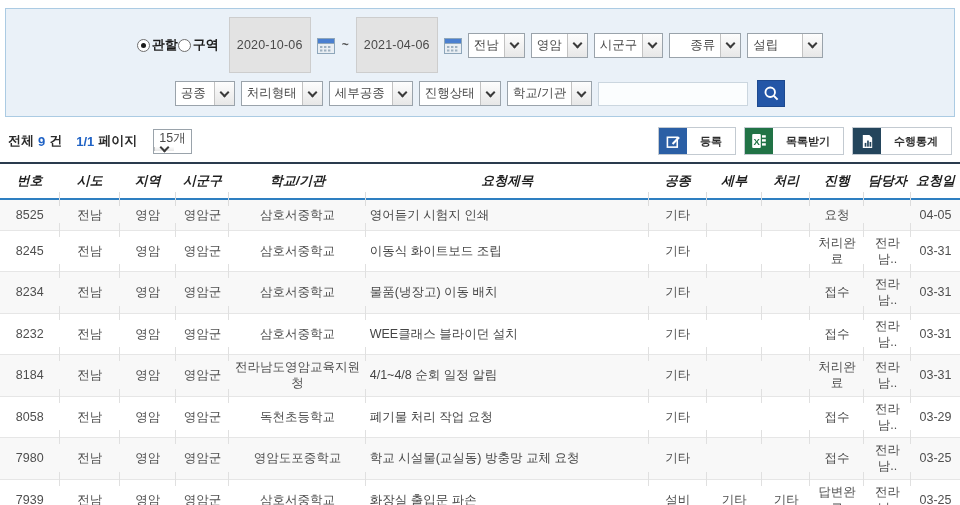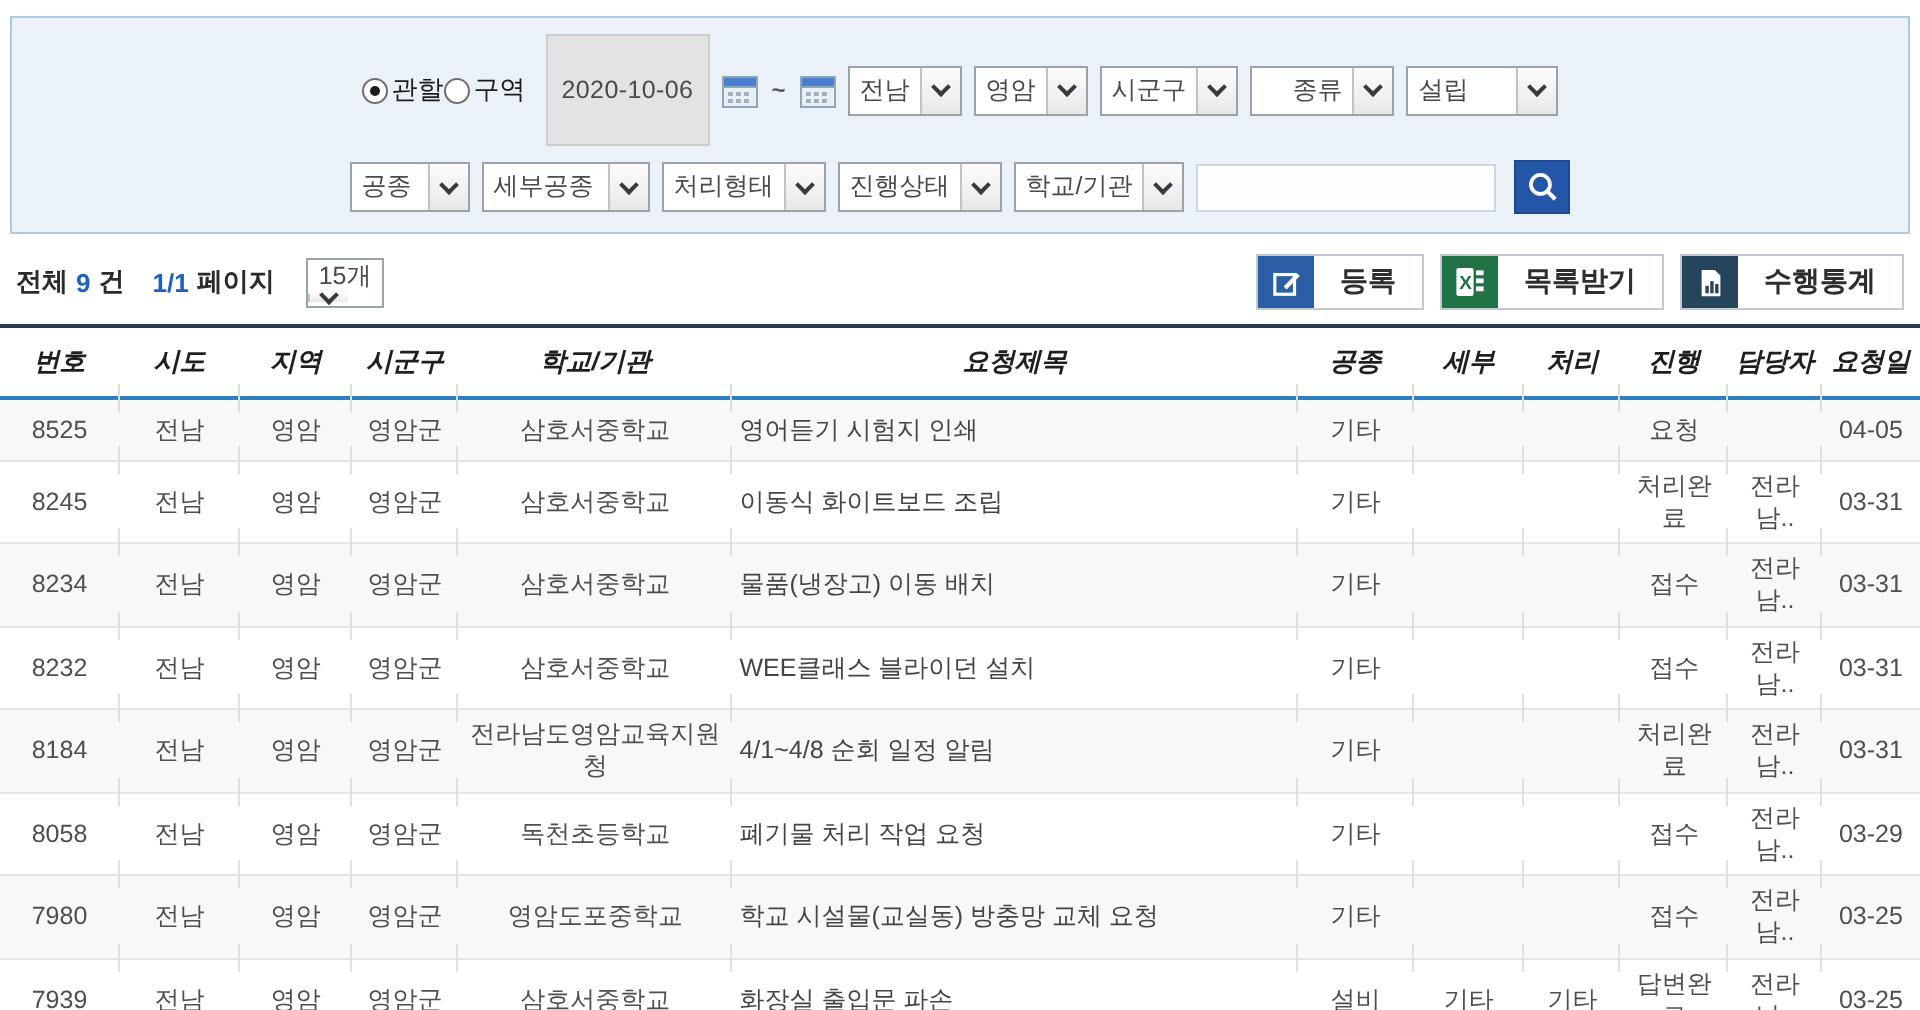--- a/index.html
+++ b/index.html
@@ -4,21 +4,21 @@
 <style>
   * { box-sizing: border-box; margin: 0; padding: 0; }
   html,body { width:960px; height:505px; overflow:hidden; background:#fff;
     font-family:"Liberation Sans","DejaVu Sans",sans-serif; color:#333; font-size:12px; }
 
   
   .filter-panel { margin:8px 5px 0 5px; border:1px solid #abcbe3; background:#eaf1f8;
     padding:8px 0 9px; display:flex; flex-direction:column; gap:7px; align-items:center; }
   .frow { display:flex; align-items:center; gap:6px; }
 
-  .radio-group { display:flex; align-items:center; font-weight:normal; color:#1b1b1b; font-size:13px; margin-right:4px; }
+  .radio-group { display:flex; align-items:center; font-weight:bold; color:#1b1b1b; font-size:13px; margin-right:4px; }
   .radio-opt { display:flex; align-items:center; cursor:pointer; }
   .radio-circle { width:13px; height:13px; border:1px solid #6f6f6f; border-radius:50%; background:#fff;
     display:inline-block; position:relative; margin-right:2px; }
   .radio-circle.checked::after { content:''; position:absolute; inset:3px; background:#1b1b1b; border-radius:50%; }
 
   .date-box { background:#e3e3e3; border:1px solid #cdcdcd; padding:20px 7px; width:82px;
     color:#4a4a4a; font-size:12.5px; letter-spacing:.2px; }
   .cal-btn { width:18px; height:17px; border:0; background:transparent; padding:0; cursor:pointer; display:flex; }
   .tilde { color:#555; font-weight:bold; padding:0 1px; }
 
@@ -38,21 +38,21 @@
 
   
   .toolbar { display:flex; align-items:center; margin:10px 8px 0 8px; height:28px; }
   .summary { font-size:13px; font-weight:bold; color:#2b2b2b; display:flex; align-items:center; gap:4px; }
   .blue-txt { color:#1f62c5; }
   .pg-gap { margin-left:10px; }
   .pagesize { margin-left:16px;flex-direction:column; }
   .tb-buttons { margin-left:auto; display:flex; gap:8px; }
   .tbtn { display:flex; align-items:stretch; border:1px solid #c3cad1; background:#fff; height:28px; padding:0; cursor:pointer; }
   .tbtn .ic { width:28px; display:flex; align-items:center; justify-content:center; }
-  .tbtn .lb { display:flex; align-items:center; padding:0 13px; font-size:14px; font-weight:bold; color:#2e2e2e;
+  .tbtn .lb { display:flex; align-items:center; padding:0 13px; font-size:11px; font-weight:bold; color:#2e2e2e;
     font-family:"Liberation Sans","DejaVu Sans",sans-serif; }
   .ic-blue { background:#2b5fa5; } .ic-green { background:#217346; } .ic-navy { background:#24455c; }
 
   
   table { width:100%; border-collapse:collapse; table-layout:fixed; margin-top:7px;
     border-top:2px solid #2a3b4d; }
   thead th { border-bottom:2px solid #2e7fc1; height:36px; font-size:13px; color:#1f1f1f;
     font-weight:bold; padding:0 2px;font-style:italic; }
   tbody td { height:31px; text-align:center; font-size:12.5px; color:#4f4f4f;
     border-bottom:1px solid #e6e6e6; padding:4px 4px; position:relative; word-break:break-all; line-height:1.3; }
@@ -89,20 +89,21 @@
           <rect x="0.5" y="1.5" width="17" height="5" fill="#4a7fd0" stroke="#8ea6ba"></rect>
           <rect x="3" y="9" width="2.4" height="2" fill="#9db0c0"></rect>
           <rect x="7" y="9" width="2.4" height="2" fill="#9db0c0"></rect>
           <rect x="11" y="9" width="2.4" height="2" fill="#9db0c0"></rect>
           <rect x="3" y="12.5" width="2.4" height="2" fill="#9db0c0"></rect>
           <rect x="7" y="12.5" width="2.4" height="2" fill="#9db0c0"></rect>
           <rect x="11" y="12.5" width="2.4" height="2" fill="#9db0c0"></rect>
         </svg>
     </button>
     <span class="tilde">~</span>
+    <div class="date-box">2021-04-06</div>
     <button class="cal-btn">
       <svg width="18" height="17" viewBox="0 0 18 17">
           <rect x="0.5" y="1.5" width="17" height="15" fill="#e9eef3" stroke="#8ea6ba"></rect>
           <rect x="0.5" y="1.5" width="17" height="5" fill="#4a7fd0" stroke="#8ea6ba"></rect>
           <rect x="3" y="9" width="2.4" height="2" fill="#9db0c0"></rect>
           <rect x="7" y="9" width="2.4" height="2" fill="#9db0c0"></rect>
           <rect x="11" y="9" width="2.4" height="2" fill="#9db0c0"></rect>
           <rect x="3" y="12.5" width="2.4" height="2" fill="#9db0c0"></rect>
           <rect x="7" y="12.5" width="2.4" height="2" fill="#9db0c0"></rect>
           <rect x="11" y="12.5" width="2.4" height="2" fill="#9db0c0"></rect>
@@ -141,28 +142,28 @@
     </div>
   </div>
 
   <div class="frow">
     <div class="sel w60">
       <span class="lbl">공종</span>
       <span class="dd">
           <span class="chev"></span>
         </span>
     </div>
+    <div class="sel w78">
+      <span class="lbl">처리형태</span>
+      <span class="dd">
+          <span class="chev"></span>
+        </span>
+    </div>
     <div class="sel w84">
       <span class="lbl">세부공종</span>
-      <span class="dd">
-          <span class="chev"></span>
-        </span>
-    </div>
-    <div class="sel w78">
-      <span class="lbl">처리형태</span>
       <span class="dd">
           <span class="chev"></span>
         </span>
     </div>
     <div class="sel w78">
       <span class="lbl">진행상태</span>
       <span class="dd">
           <span class="chev"></span>
         </span>
     </div>

